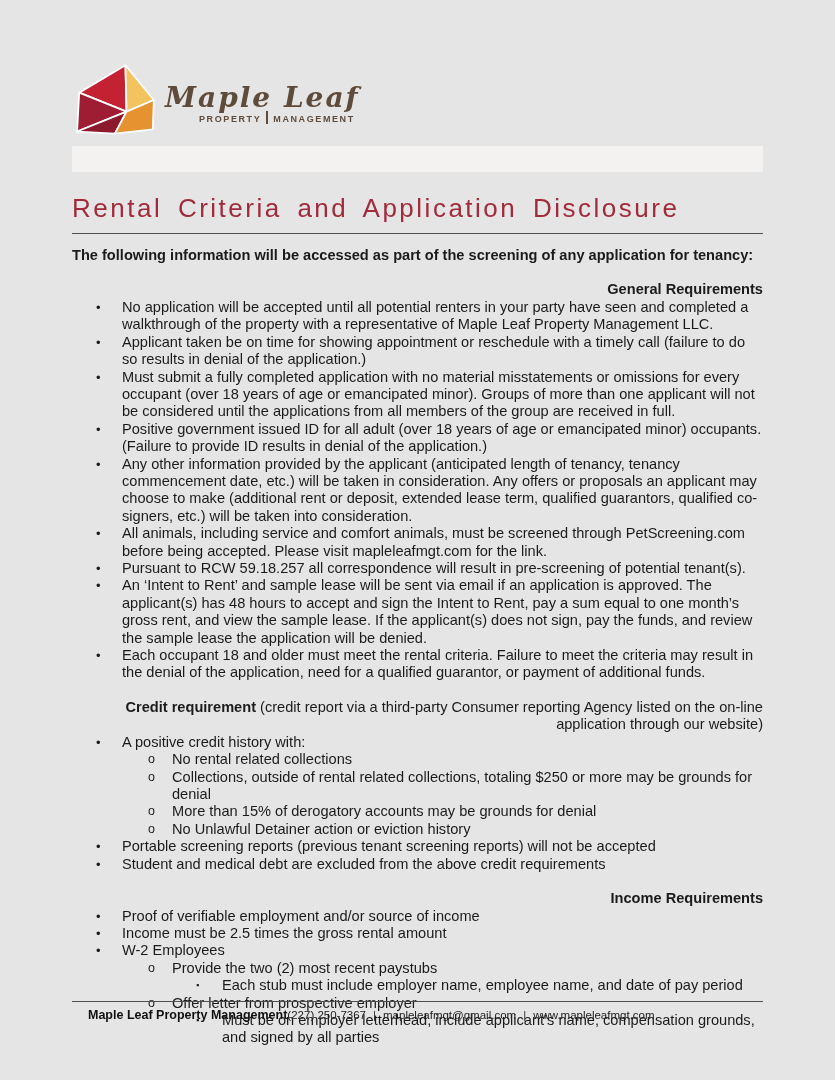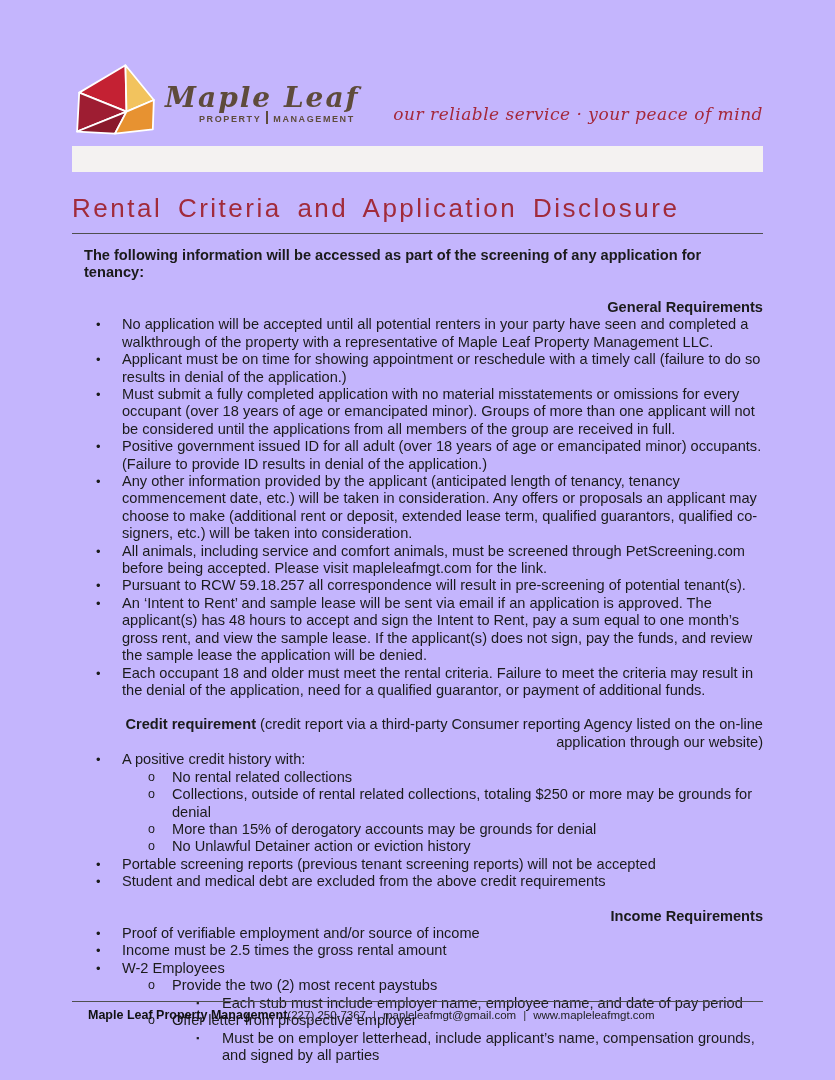--- a/index.html
+++ b/index.html
@@ -1,17 +1,17 @@
 <!DOCTYPE html>
 <html style="--title_red: #a12b3b; --tagline_red: #a5283a; --logo_brown: #5e4b3b; --logo_red: #c42133; --logo_gold: #f2c35e; --logo_maroon: #9e1d32; --logo_dark_maroon: #8a1a2c; --logo_orange: #e79231; --band_gray: #f4f2f1;"><head>
 <meta charset="utf-8">
 <style>
   html,body{margin:0;padding:0;background:#ffffff;}
   .page{
-    position:relative;width:835px;height:1080px;background:#c4b5fd;overflow:hidden;
+    position:relative;width:835px;height:1080px;background:#e5e5e5;overflow:hidden;
     font-family:"Liberation Sans",sans-serif;color:#1b1b1b;
   }
   
   .band{position:absolute;left:72px;width:691px;top:146px;height:26px;background:var(--band_gray,#f4f2f1);}
   .header{position:absolute;left:75px;top:64px;width:688px;height:100px;}
   .logo{display:flex;align-items:flex-start;}
   .house{width:82px;height:72px;display:block;}
   .house polygon{stroke:#ffffff;stroke-width:1.7;stroke-linejoin:round;}
   .t-red{fill:var(--logo_red,#c42133);}
   .t-gold{fill:var(--logo_gold,#f2c35e);}
@@ -33,21 +33,21 @@
     font-family:"DejaVu Serif",serif;font-style:italic;
     color:var(--tagline_red,#a5283a);font-size:17px;letter-spacing:0.5px;
   }
   
   .content{position:absolute;left:72px;top:194px;width:691px;}
   .title{
     margin:0;color:var(--title_red,#a12b3b);
     font-size:26px;font-weight:normal;letter-spacing:2.5px;word-spacing:6px;line-height:1.15;
   }
   .title-rule{border:0;border-top:1.6px solid #4f4f4f;margin:9px 0 0 0;}
-  .intro{font-weight:bold;font-size:14.6px;margin:13px 0 0 12px;line-height:1.2;}
+  .intro{font-weight:bold;font-size:14.6px;margin:13px 0 0 0;line-height:1.2;}
   .sec{font-size:14.6px;font-weight:bold;margin:17px 0 0 0;line-height:1.2;text-align:right;}
   .sec .note{font-weight:normal;}
   .li{display:flex;font-size:14.6px;line-height:17.4px;}
   .li .mk{flex:0 0 26px;padding-left:24px;box-sizing:content-box;}
   .li .tx{flex:1;}
   .li.l1 .mk{font-size:13px;}
   .li.l2 .mk{padding-left:76px;flex-basis:24px;font-size:12.5px;}
   .li.l3 .mk{padding-left:124px;flex-basis:26px;font-size:9px;}
   
   .footer-rule{position:absolute;left:72px;width:691px;top:1001px;border:0;border-top:1.4px solid #4f4f4f;margin:0;}
@@ -74,36 +74,35 @@
       </svg>
       <div class="logo-text">
         <div class="logo-name">Maple Leaf</div>
         <div class="logo-sub">
           <span>PROPERTY</span>
           <span class="logo-divider"></span>
           <span>MANAGEMENT</span>
         </div>
       </div>
     </div>
-    <div class="tagline">our reliable service · your peace of mind</div>
   </div>
 
   <div class="content">
     <h1 class="title">Rental Criteria and Application Disclosure</h1>
     <hr class="title-rule">
     <p class="intro">The following information will be accessed as part of the screening of any application for tenancy:</p>
 
     <h2 class="sec">General Requirements</h2>
     <div class="li l1">
         <span class="mk">•</span>
         <span class="tx">No application will be accepted until all potential renters in your party have seen and completed a walkthrough of the property with a representative of Maple Leaf Property Management LLC.</span>
       </div>
     <div class="li l1">
         <span class="mk">•</span>
-        <span class="tx">Applicant must be on time for showing appointment or reschedule with a timely call (failure to do so results in denial of the application.)</span>
+        <span class="tx">Applicant taken be on time for showing appointment or reschedule with a timely call (failure to do so results in denial of the application.)</span>
       </div>
     <div class="li l1">
         <span class="mk">•</span>
         <span class="tx">Must submit a fully completed application with no material misstatements or omissions for every occupant (over 18 years of age or emancipated minor). Groups of more than one applicant will not be considered until the applications from all members of the group are received in full.</span>
       </div>
     <div class="li l1">
         <span class="mk">•</span>
         <span class="tx">Positive government issued ID for all adult (over 18 years of age or emancipated minor) occupants. (Failure to provide ID results in denial of the application.)</span>
       </div>
     <div class="li l1">

